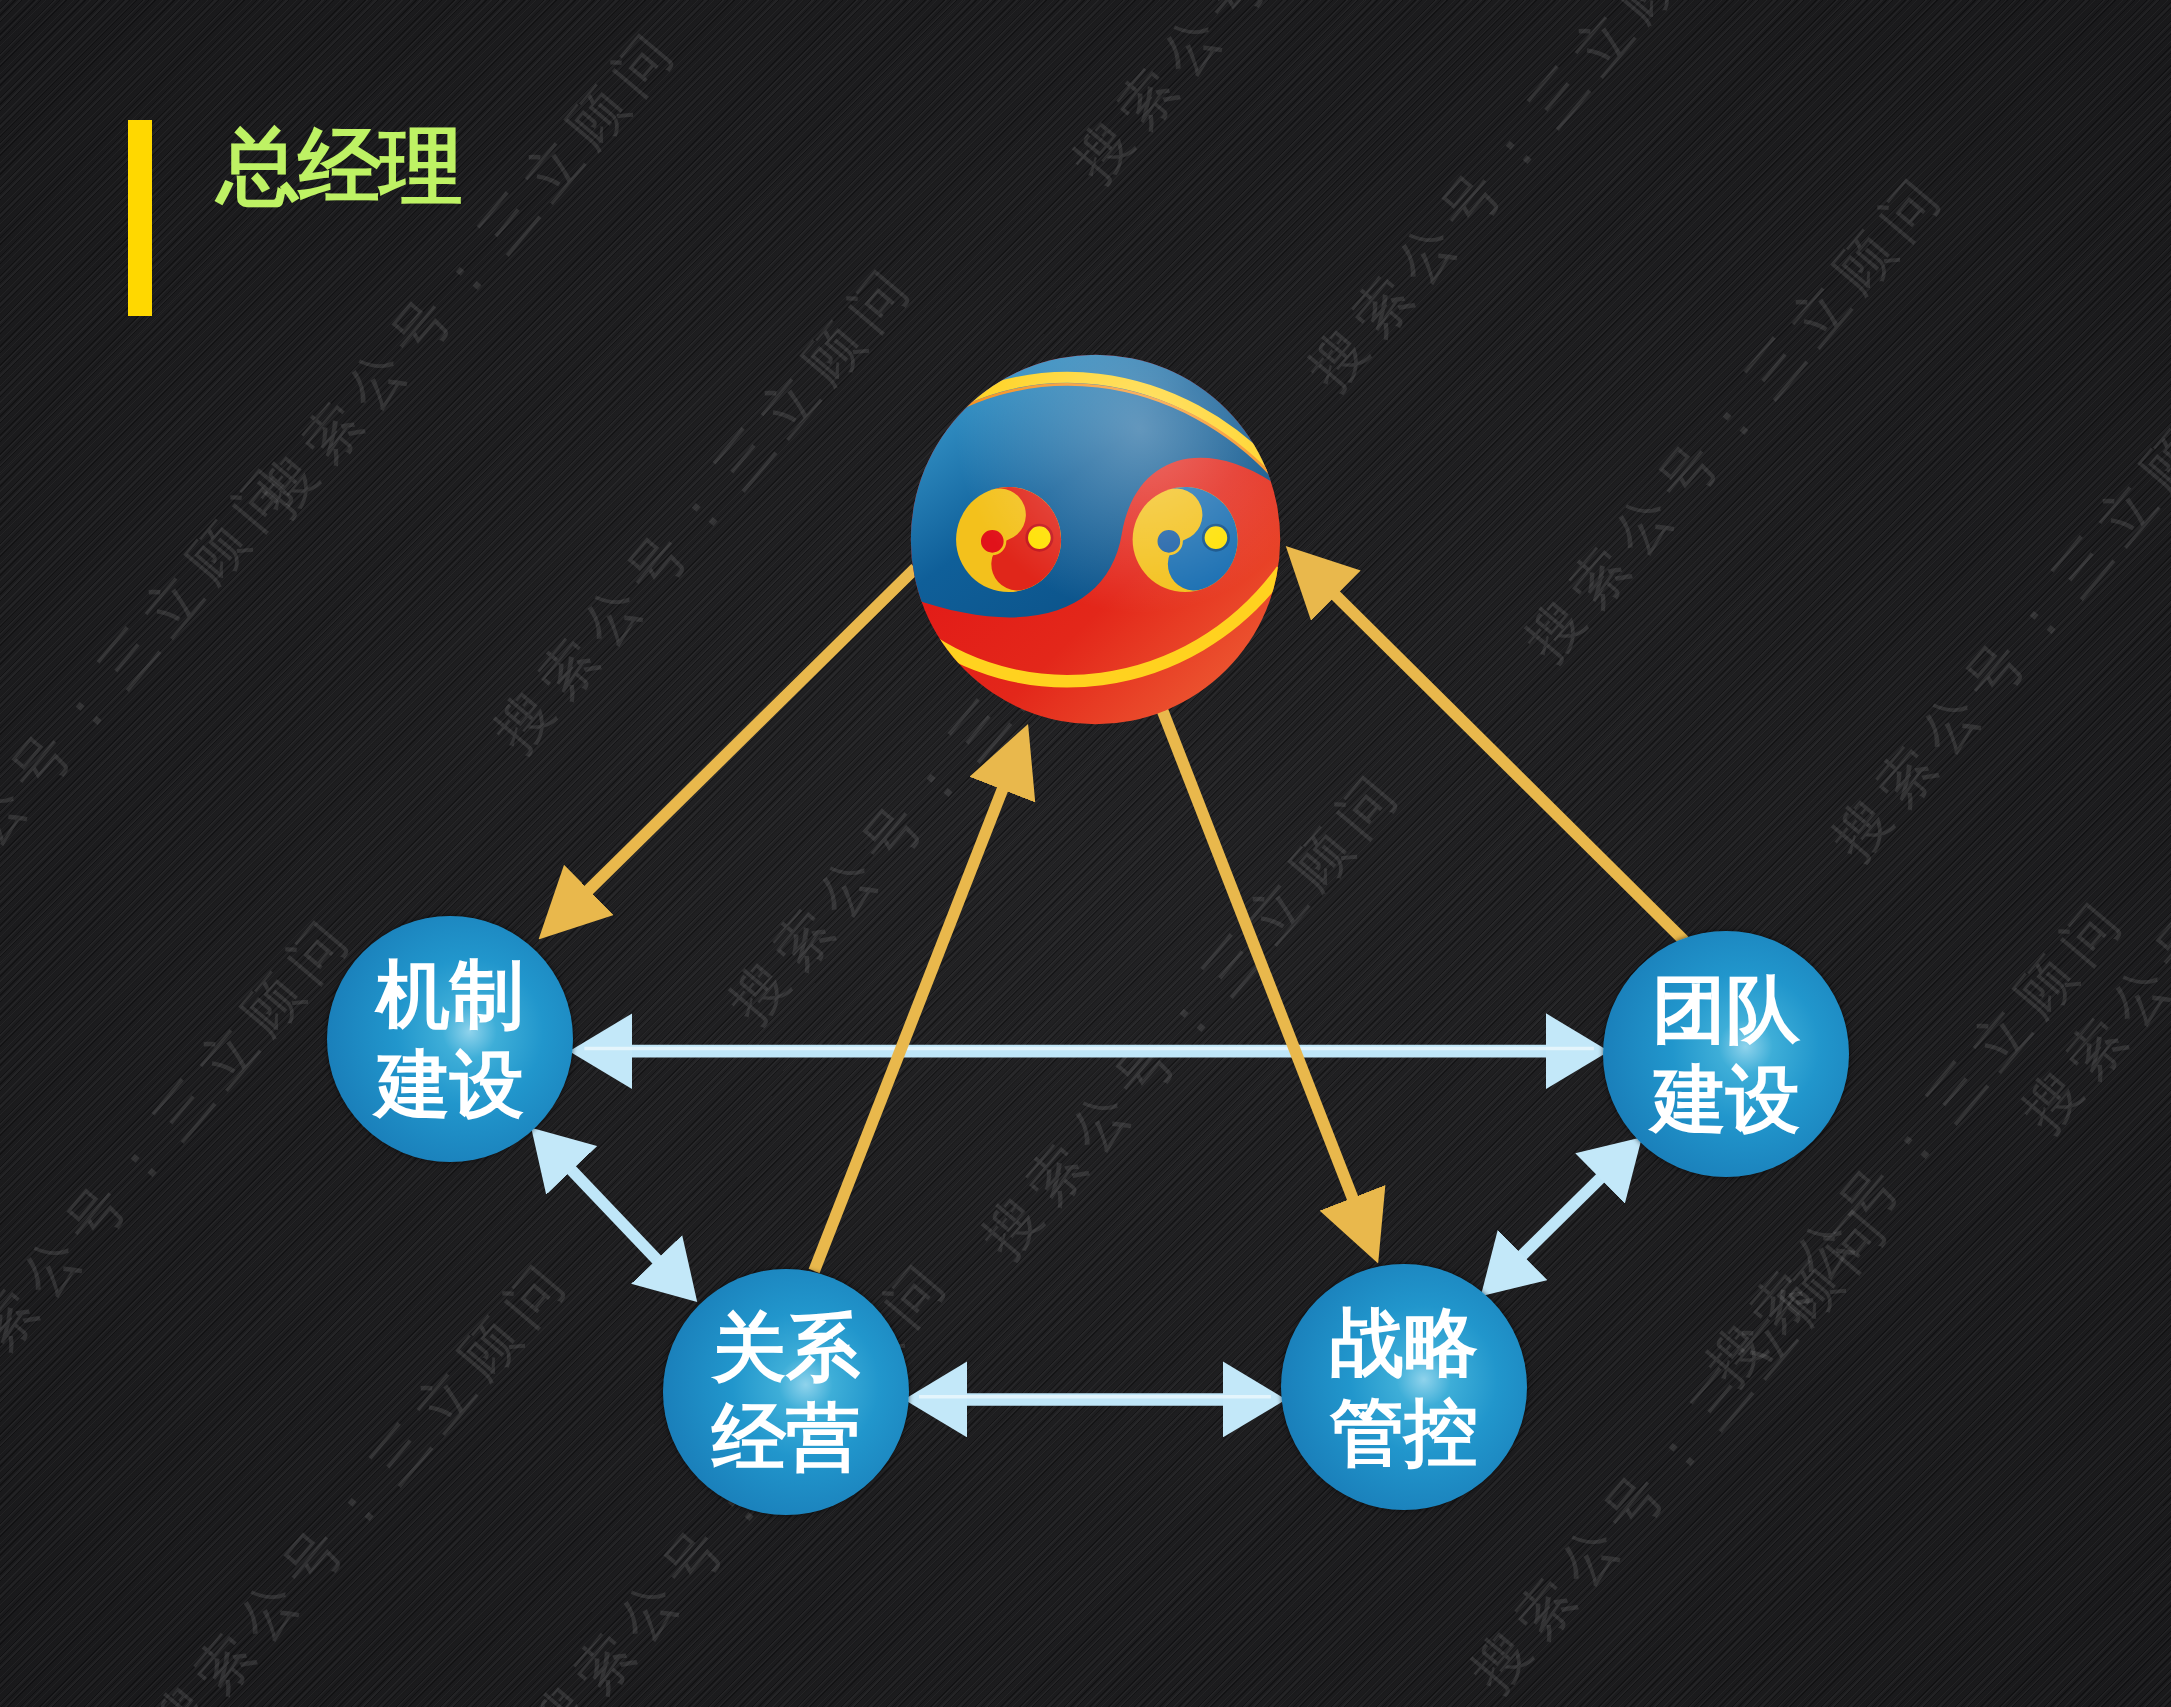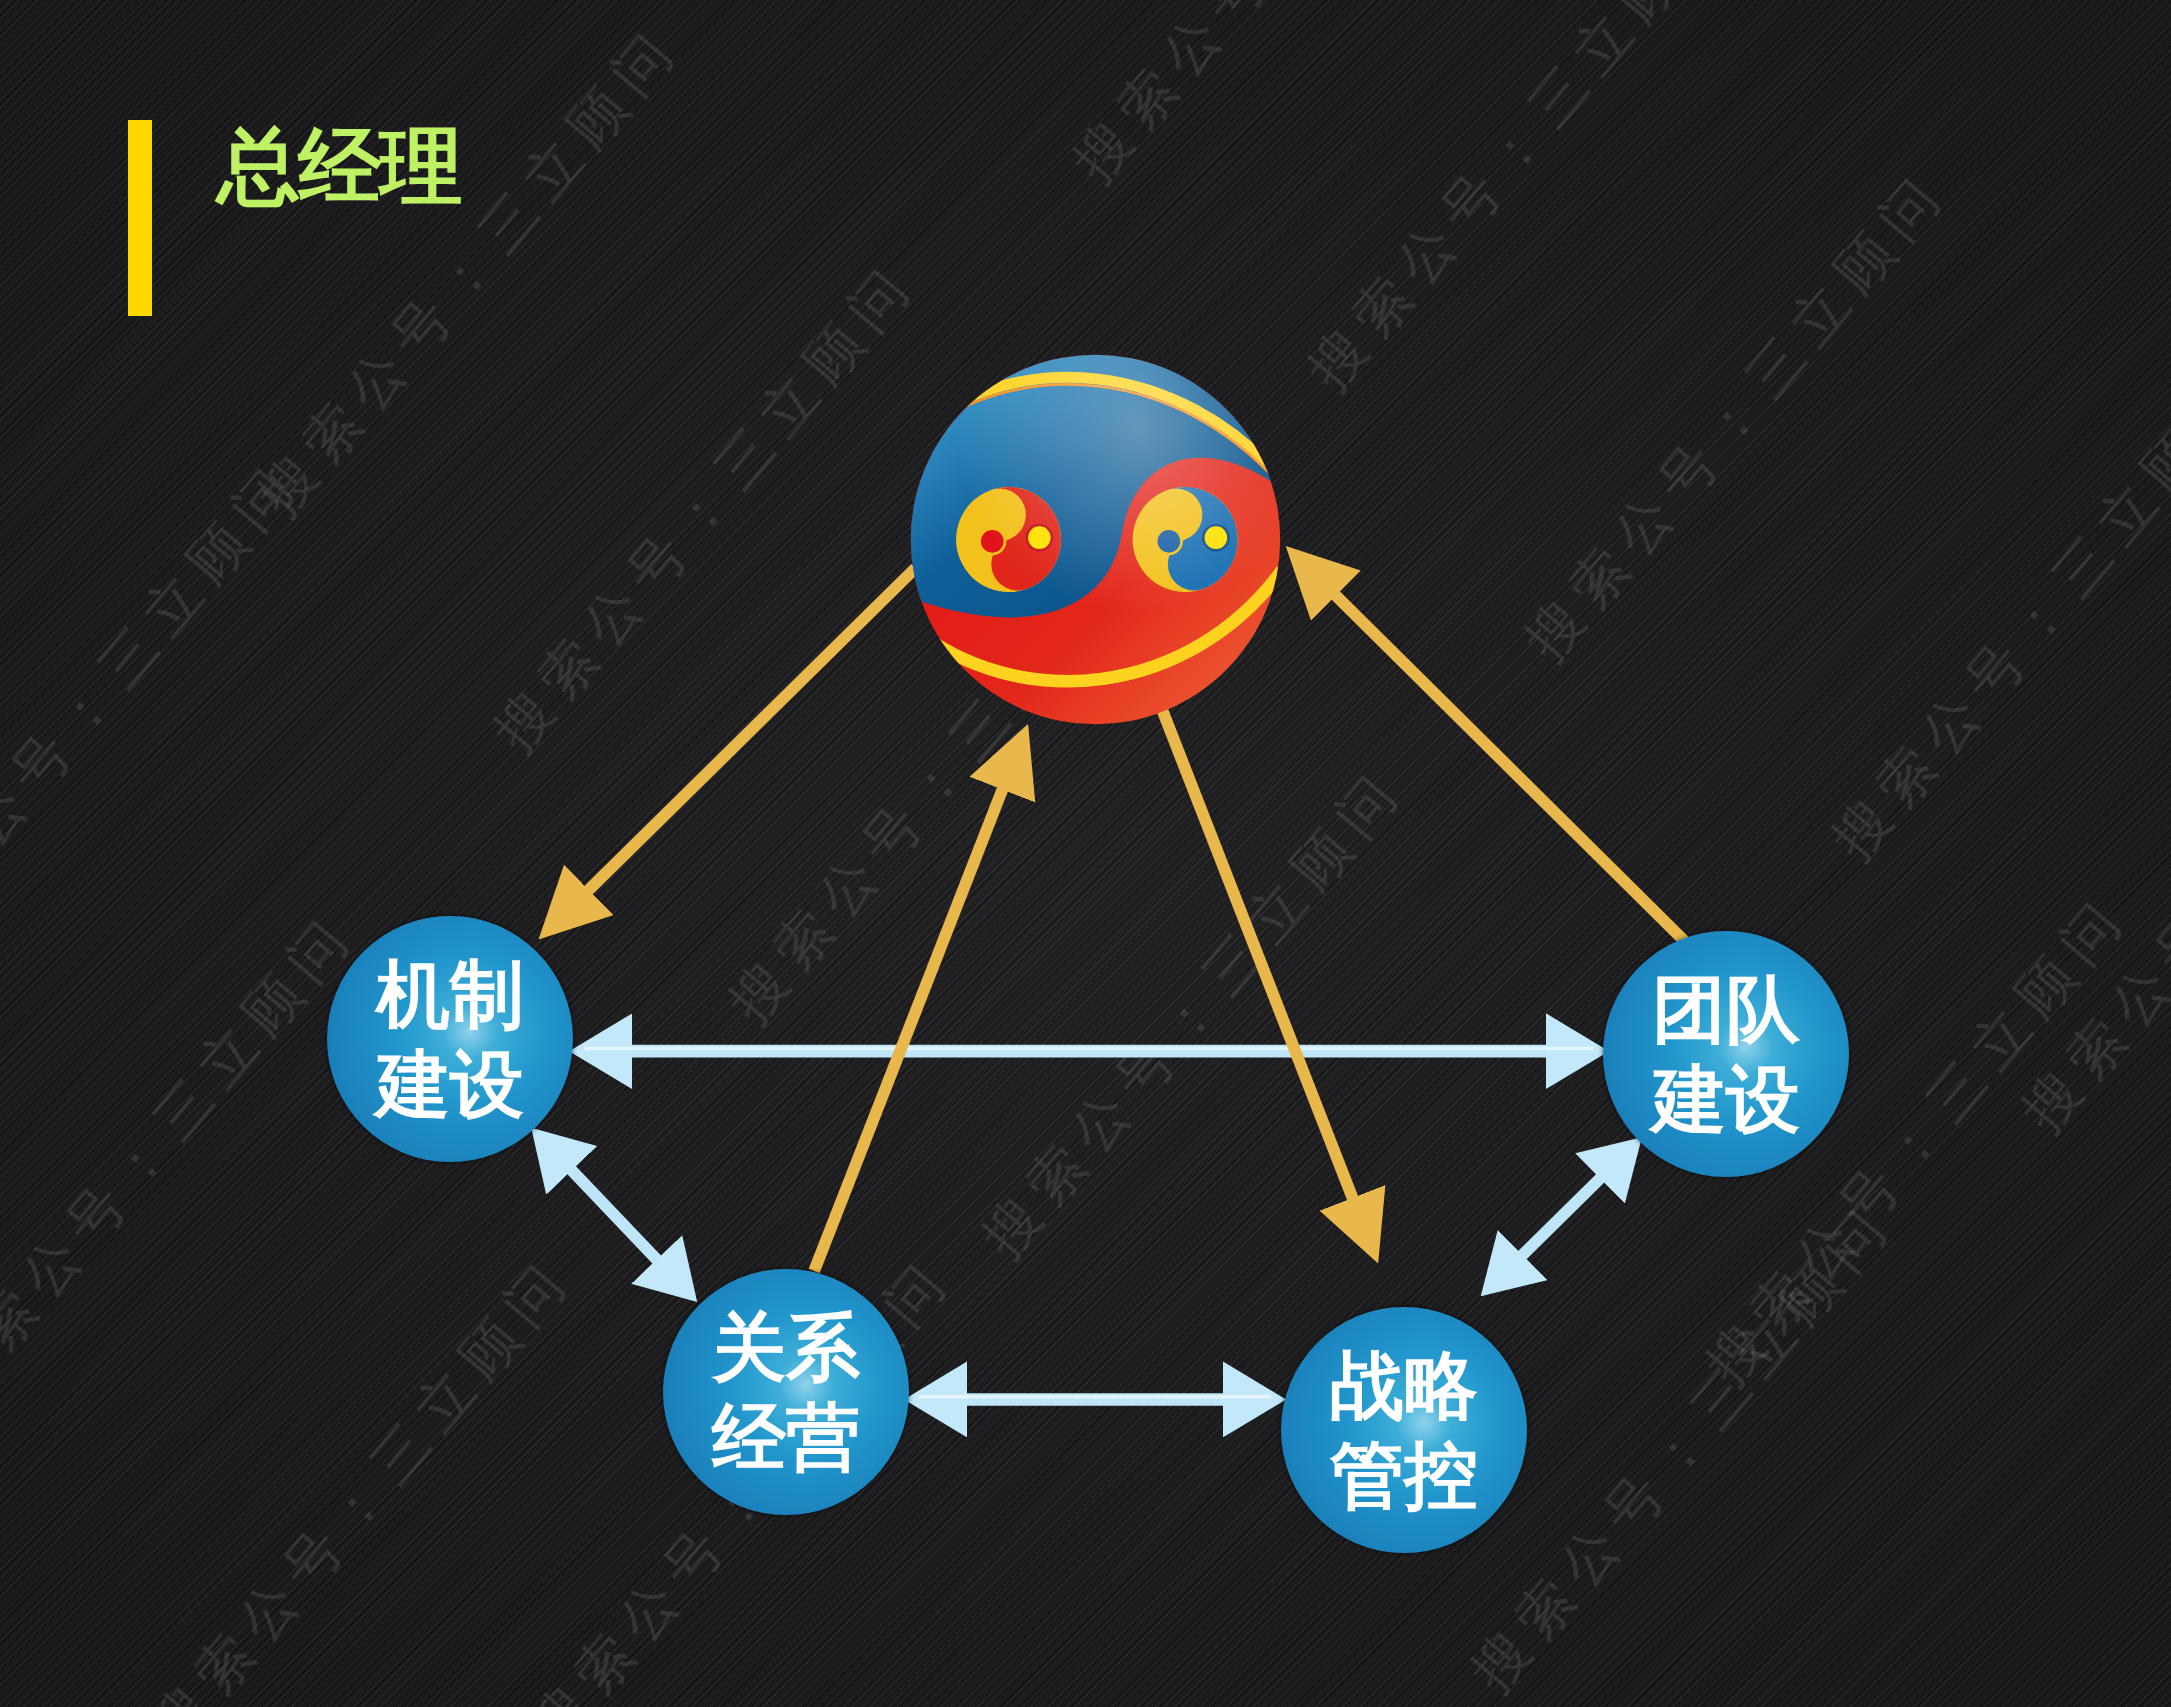--- a/index.html
+++ b/index.html
@@ -159,21 +159,21 @@
   </div>
 
   <div class="node" style="left:327px; top:916px;">
     <span>机制</span>
     <span>建设</span>
   </div>
   <div class="node" style="left:663px; top:1269px;text-align:right;">
     <span>关系</span>
     <span>经营</span>
   </div>
-  <div class="node" style="left:1281px; top:1307px;">
+  <div class="node" style="left:1281px; top:1264px;">
     <span>战略</span>
     <span>管控</span>
   </div>
   <div class="node" style="left:1603px; top:931px;justify-content:center;">
     <span>团队</span>
     <span>建设</span>
   </div>
 </div>
 
 

